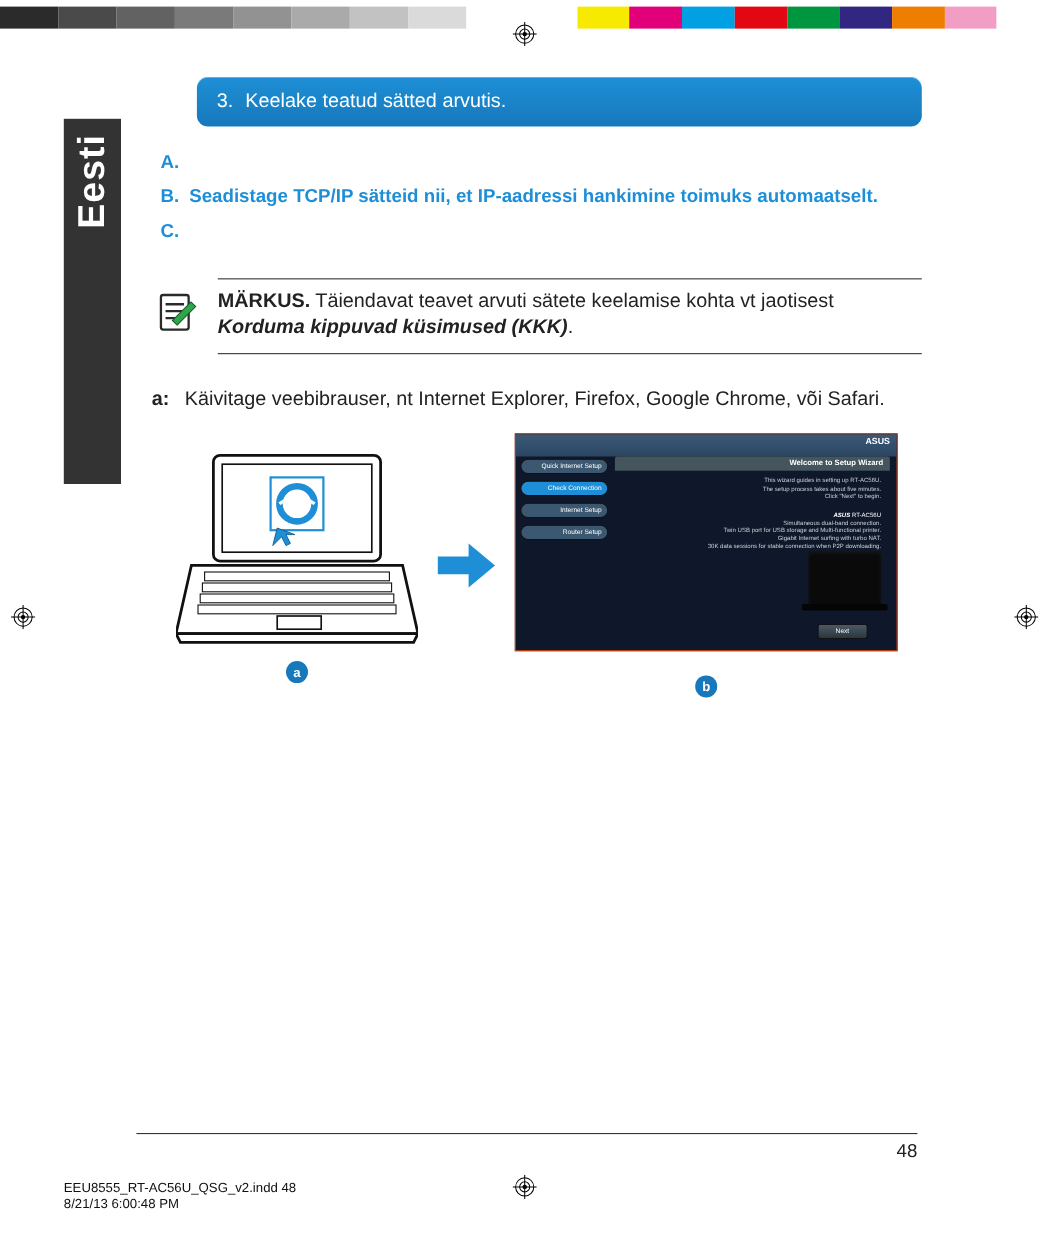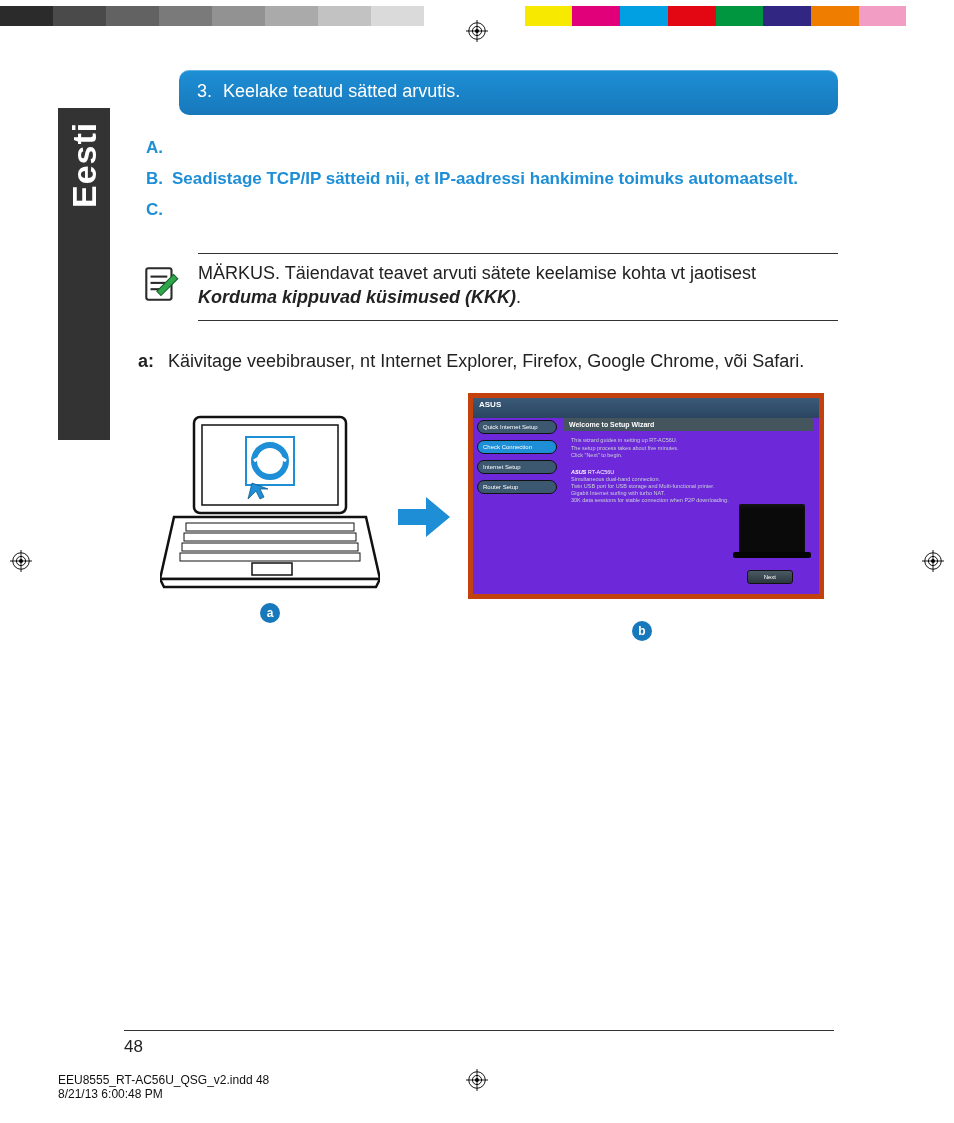--- a/index.html
+++ b/index.html
@@ -88,21 +88,21 @@
     width: 640px;
   }
   .note-icon {
     width: 42px;
     flex: none;
     margin-left: -58px;
     margin-right: 16px;
     padding-top:2px;
   }
   .note-text { font-size: 18px; line-height:1.3; }
-  .note-text .bold { font-weight: normal; margin-top: 21px; }
+  .note-text .bold { font-weight: bold; margin-top: 21px; }
   .note-text .italic { font-style: italic; font-weight: bold; }
   h2.section {
     color: #1e8fd6;
     font-size: 26px;
     font-weight: 800;
     margin: 6px 0 14px 0;
     text-shadow: 1px 1px 0 #555;
     font-family: "Segoe UI", Arial, sans-serif;
   }
   .step-text {
@@ -140,26 +140,26 @@
     border-radius:50%;
     font-size:12px;
     font-weight:bold;
     line-height:20px;
     text-align:center;
     margin-top:8px;
   }
   
   .wizard {
     width:346px; height:196px;
-    background:#6d28d9;
-    border:5px solid #c2410c;
+    background:#0f172a;
+    border:1px solid #c2410c;
     position:relative;
     font-size:7px;
     color:#ccc;
-    text-align:left;
+    text-align:right;
   }
   .wizard .topbar { height:16px; background:linear-gradient(#3a5a78,#2a4560); padding:2px 6px; color:#fff; font-size:8px; font-weight:bold; }
   .wizard .side {
     position:absolute; top:22px; left:4px; width:80px;
   }
   .wizard .side .sbtn {
     background:#3b5870; color:#fff; font-size:6px;
     border-radius:7px; padding:3px 5px; margin-bottom:6px;
     border:1px solid #111;
   }
@@ -187,20 +187,21 @@
     font-size:6px; padding:3px 16px; border-radius:3px;
     border:1px solid #111;
   }
   .page-num {
     position:absolute;
     bottom:66px; left:124px;
     font-size:17px;
     border-top:1px solid #333;
     width:710px;
     padding-top:6px;
+    text-align:right;
   }
   .footer {
     position:absolute;
     bottom:22px; left:58px; right:58px;
     font-size:12px;
     color:#111;
     display:flex;
     justify-content:space-between;
     font-family: Arial, sans-serif;
     flex-direction: column;

